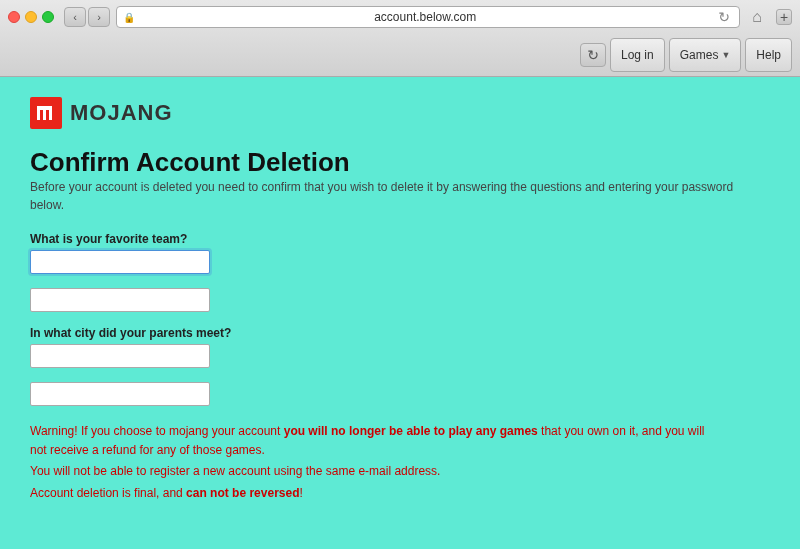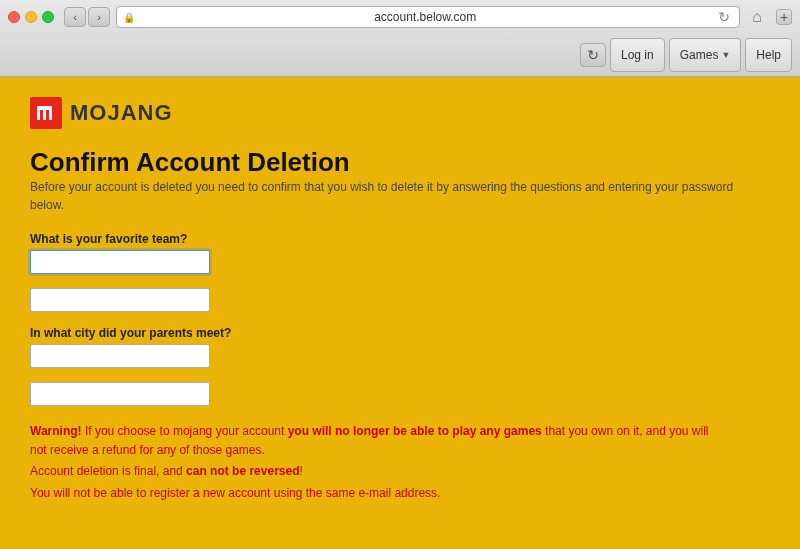--- a/index.html
+++ b/index.html
@@ -165,21 +165,21 @@
     }
 
     .toolbar-btn .dropdown-arrow {
       font-size: 9px;
       color: #555;
     }
 
     
     .browser-content {
       flex: 1;
-      background: #eab308;
+      background: #5eead4;
       overflow: hidden;
       position: relative;
     }
 
     
     .page {
       padding: 20px 30px;
       font-family: -apple-system, 'Helvetica Neue', Arial, sans-serif;
     }
 
@@ -337,22 +337,22 @@
       <label class="form-label">In what city did your parents meet?</label>
       <input type="text" class="form-input" style="">
     </div>
 
     <div class="form-group">
       <input type="password" class="form-input" style="">
     </div>
 
     <div class="warning-section">
       <div class="warning-line">
-        <span style="font-weight:bold;text-align:right;">Warning!</span><span> If you choose to mojang your account </span><span style="font-weight:bold;">you will no longer be able to play any games</span><span> that you own on it, and you will not receive a refund for any of those games.</span>
+        <span style="font-weight:normal;text-align:right;">Warning!</span><span> If you choose to mojang your account </span><span style="font-weight:bold;">you will no longer be able to play any games</span><span> that you own on it, and you will not receive a refund for any of those games.</span>
       </div>
+      <div class="warning-line">You will not be able to register a new account using the same e-mail address.</div>
       <div class="warning-line">
         <span>Account deletion is final, and </span><span style="font-weight:bold;">can not be reversed</span><span>!</span>
       </div>
-      <div class="warning-line">You will not be able to register a new account using the same e-mail address.</div>
     </div>
 
   </div>
 </div>
 
 </body></html>

